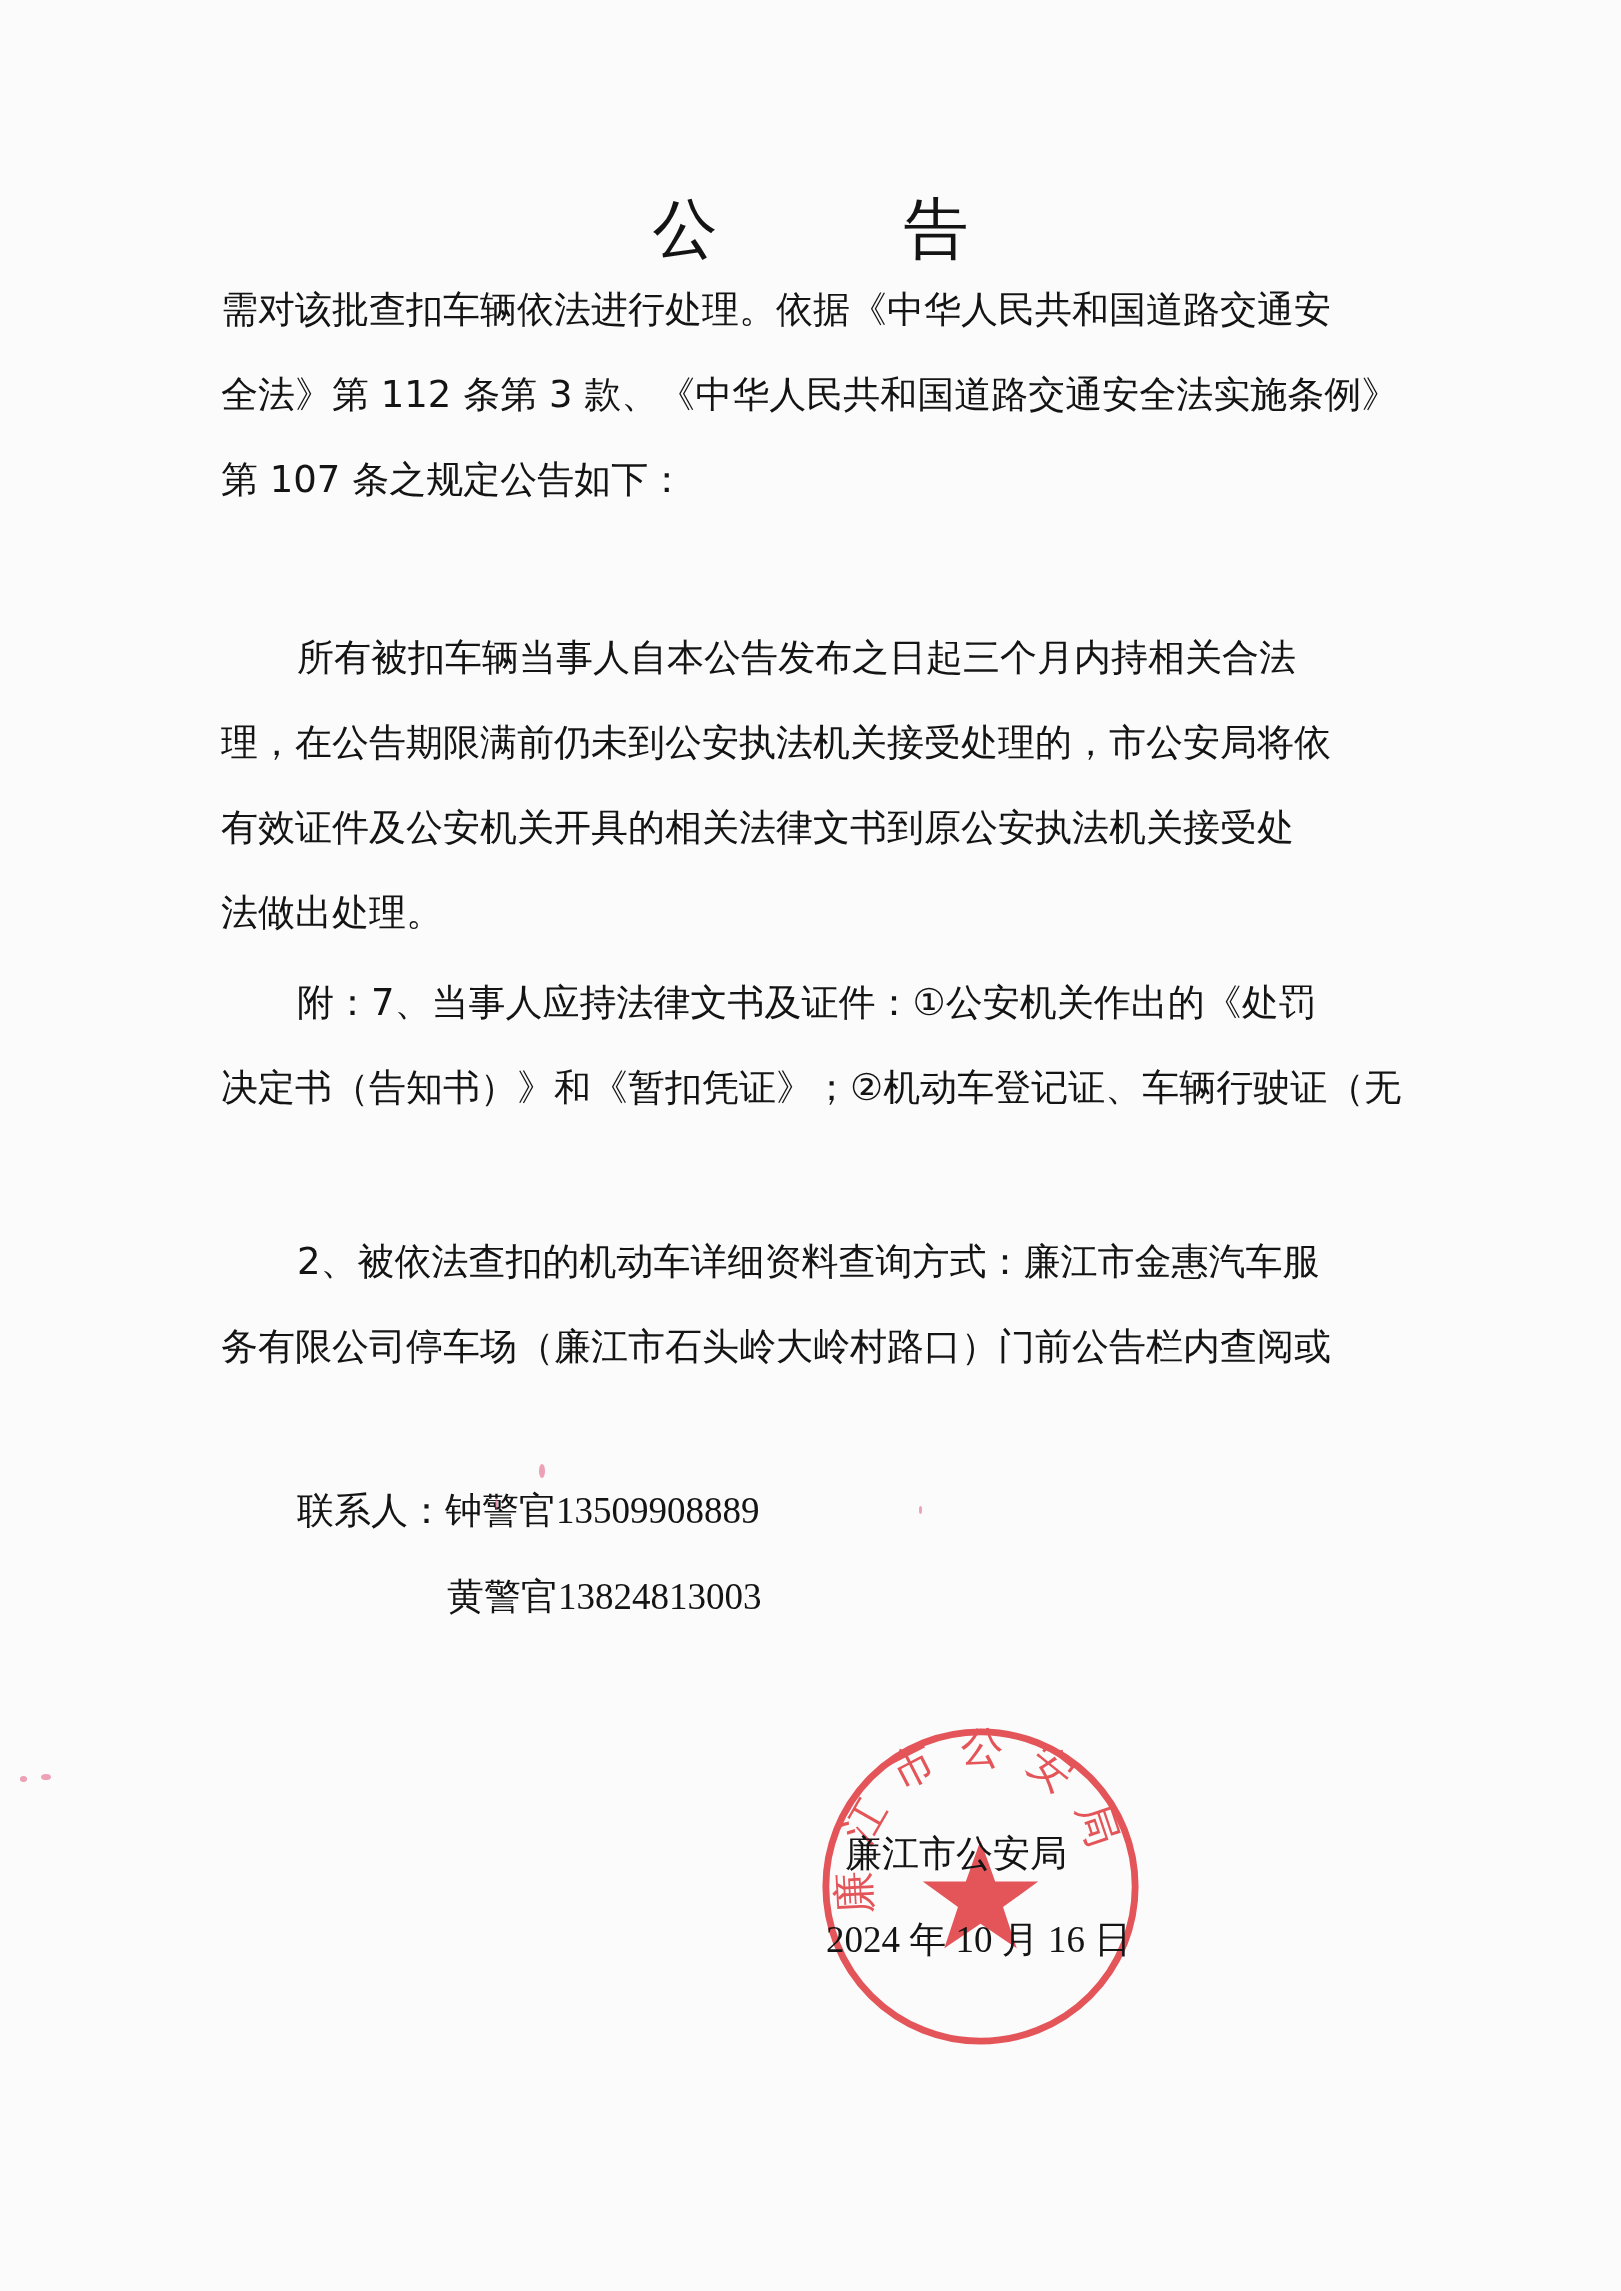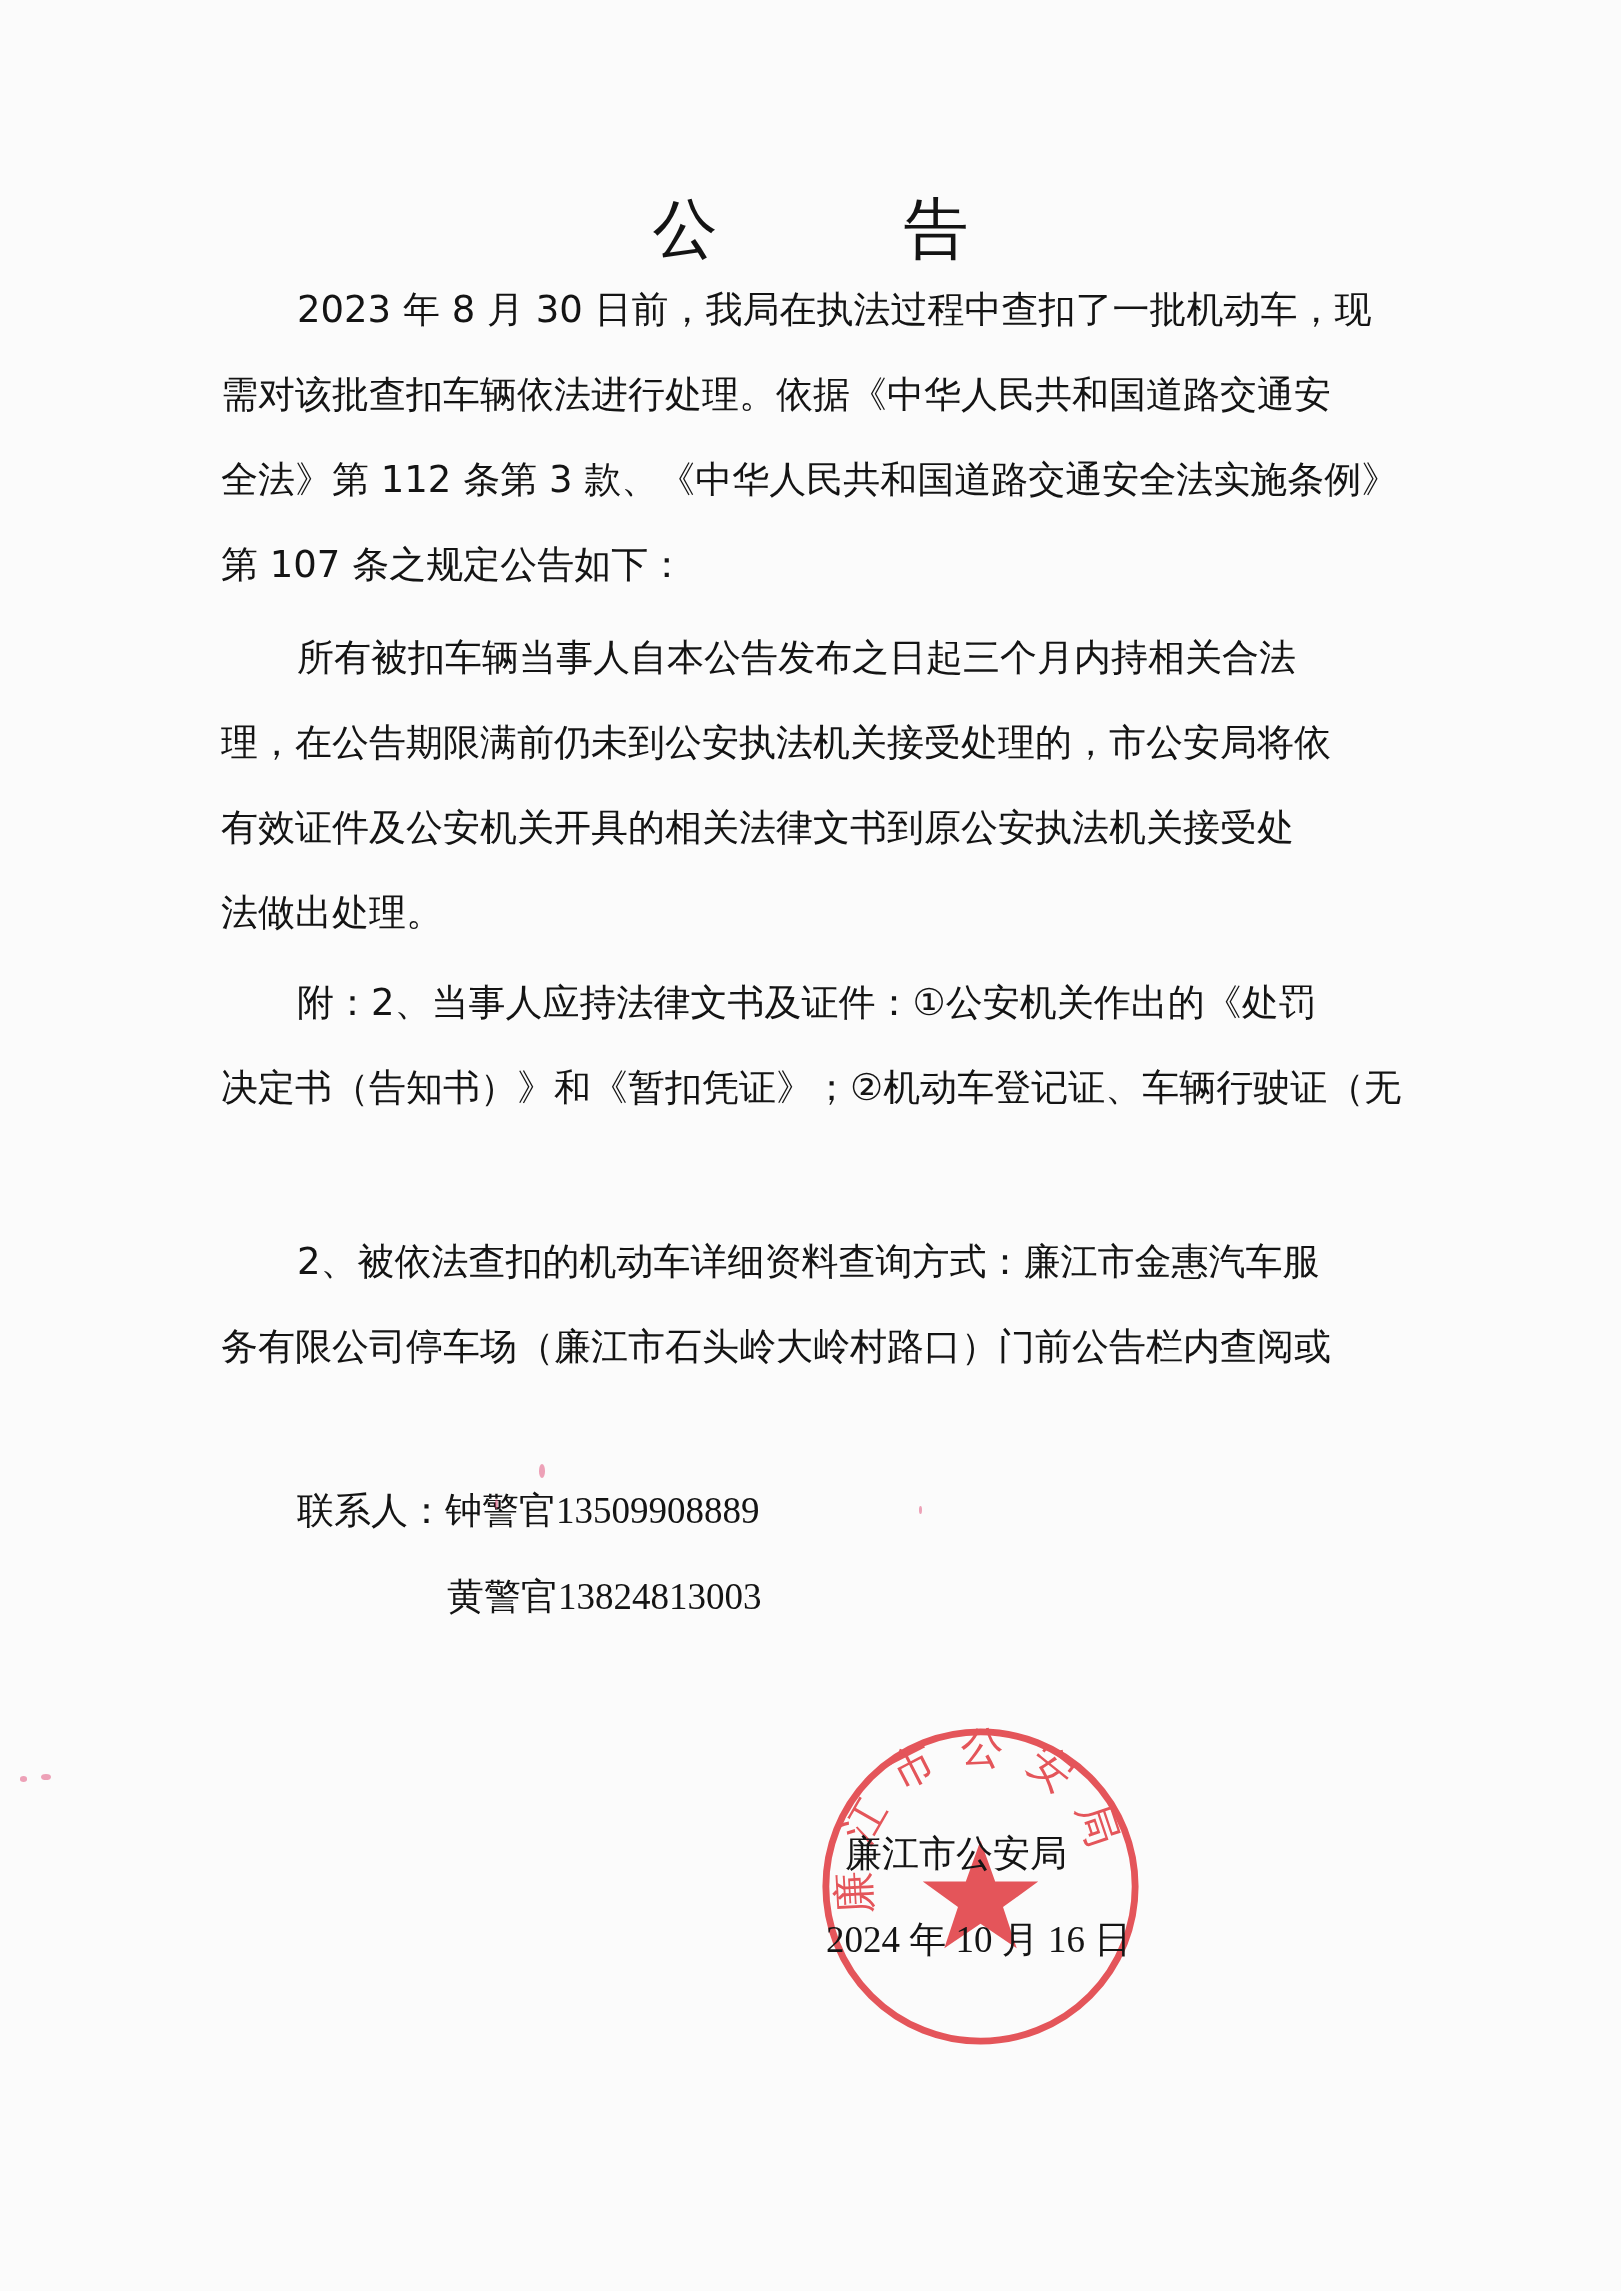--- a/index.html
+++ b/index.html
@@ -44,35 +44,34 @@
 </head>
 <body>
 
 <div class="page">
 
   <div class="title">
     <span>公</span><span class="gap"></span><span>告</span>
   </div>
 
   <div class="body-text" style="top:263px;">
-    <span class="line first">2023 年 8 月 30 日前，我局在执法过程中查扣了一批机动车，现</span>
     <span class="line">需对该批查扣车辆依法进行处理。依据《中华人民共和国道路交通安</span>
     <span class="line">全法》第 112 条第 3 款、《中华人民共和国道路交通安全法实施条例》</span>
     <span class="line">第 107 条之规定公告如下：</span>
   </div>
 
   <div class="body-text" style="top:611px;">
     <span class="line first">所有被扣车辆当事人自本公告发布之日起三个月内持相关合法</span>
     <span class="line">理，在公告期限满前仍未到公安执法机关接受处理的，市公安局将依</span>
     <span class="line">有效证件及公安机关开具的相关法律文书到原公安执法机关接受处</span>
     <span class="line">法做出处理。</span>
   </div>
 
   <div class="body-text" style="top:956px;">
-    <span class="line first">附：2、当事人应持法律文书及证件：①公安机关作出的《处罚</span>
+    <span class="line first">附：7、当事人应持法律文书及证件：①公安机关作出的《处罚</span>
     <span class="line">决定书（告知书）》和《暂扣凭证》；②机动车登记证、车辆行驶证（无</span>
   </div>
 
   <div class="body-text" style="top:1215px;">
     <span class="line first">2、被依法查扣的机动车详细资料查询方式：廉江市金惠汽车服</span>
     <span class="line">务有限公司停车场（廉江市石头岭大岭村路口）门前公告栏内查阅或</span>
   </div>
 
   <div class="contact" style="left:297px; top:1482px;">
     <span>联系人：</span><span>钟警官</span><span class="num">13509908889</span>

